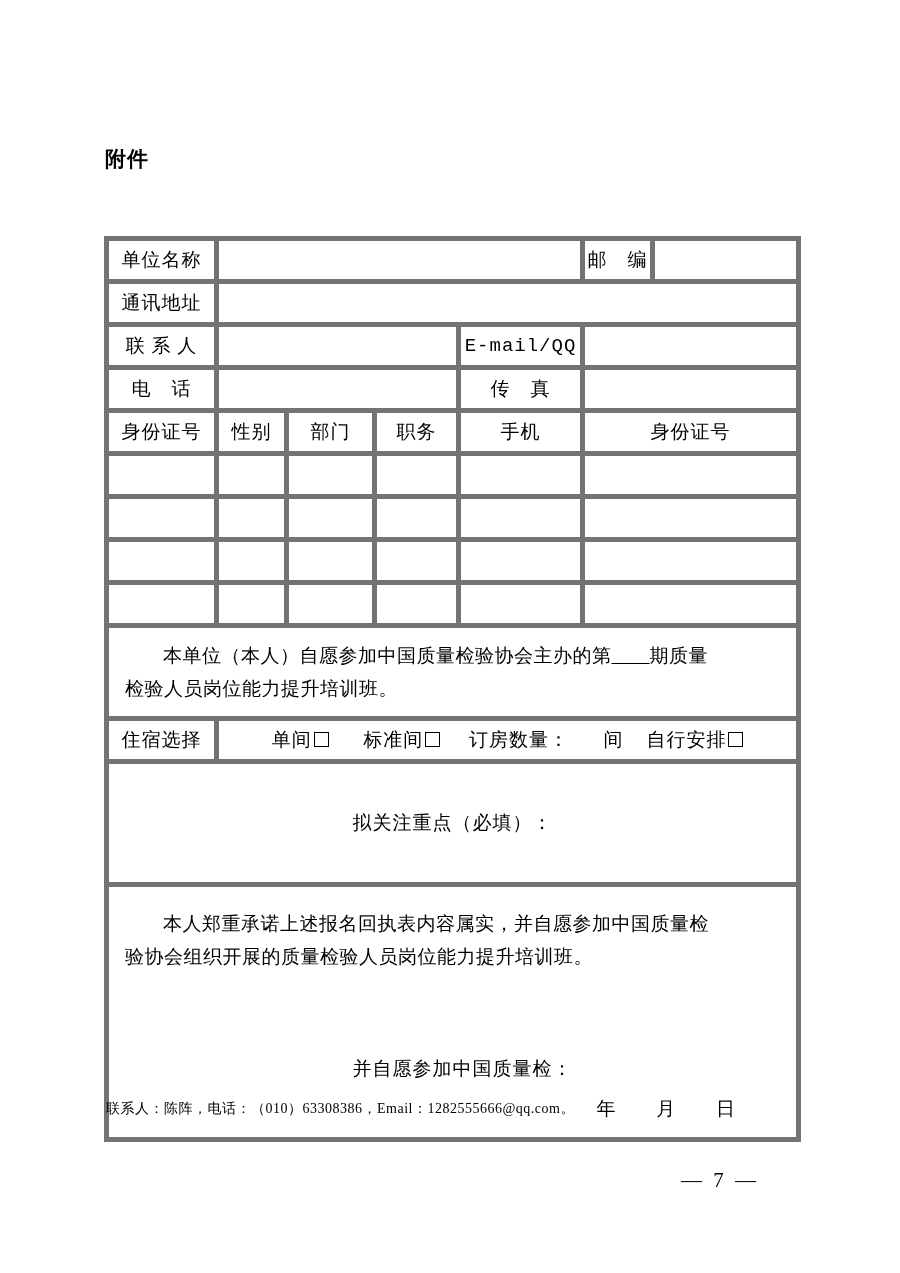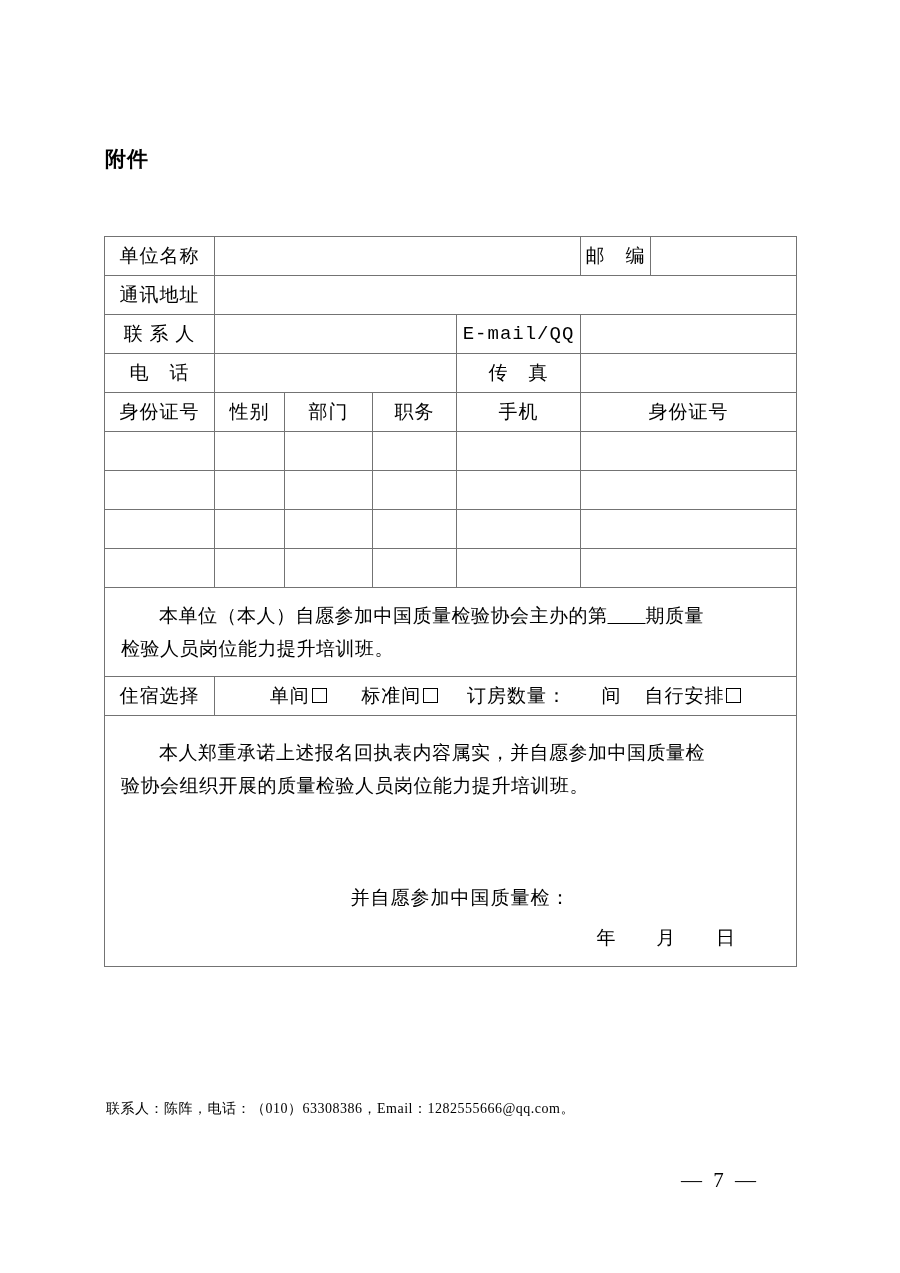--- a/index.html
+++ b/index.html
@@ -41,21 +41,21 @@
   }
   table.form {
     position: absolute;
     left: 104px;
     top: 236px;
     width: 692px;
     border-collapse: collapse;
     table-layout: fixed;
   }
   table.form td {
-    border: 1px solid #737373;
+    border: 5px solid #737373;
     height: 38px;
     font-size: 19px;
     text-align: center;
     vertical-align: middle;
     padding: 0 2px;
     letter-spacing: 1px;
   }
   td.lbl { letter-spacing: 4px; }
   td.lbl-wide { letter-spacing: 9px; }
   td.blank { }
@@ -234,20 +234,25 @@
           <span>标准间</span><span class="box"></span>
           &nbsp;&nbsp;&nbsp;
           <span>订房数量：</span>
           &nbsp;&nbsp;&nbsp;&nbsp;
           <span>间</span>
           &nbsp;&nbsp;
           <span>自行安排</span><span class="box"></span>
         </td>
       </tr>
 
+      <tr>
+        <td colspan="7" class="focus-cell">
+          <span>拟关注重点（必填）：</span>
+        </td>
+      </tr>
 
       <tr>
         <td colspan="7" class="promise-cell">
           <div class="para">
             <span class="indent"></span><span>本人郑重承诺上述报名回执表内容属实，并自愿参加中国质量检</span><br>
             <span>验协会组织开展的质量检验人员岗位能力提升培训班。</span>
           </div>
           <div class="sign-line">并自愿参加中国质量检：</div>
           <div class="date-line">
             <span>年</span>

